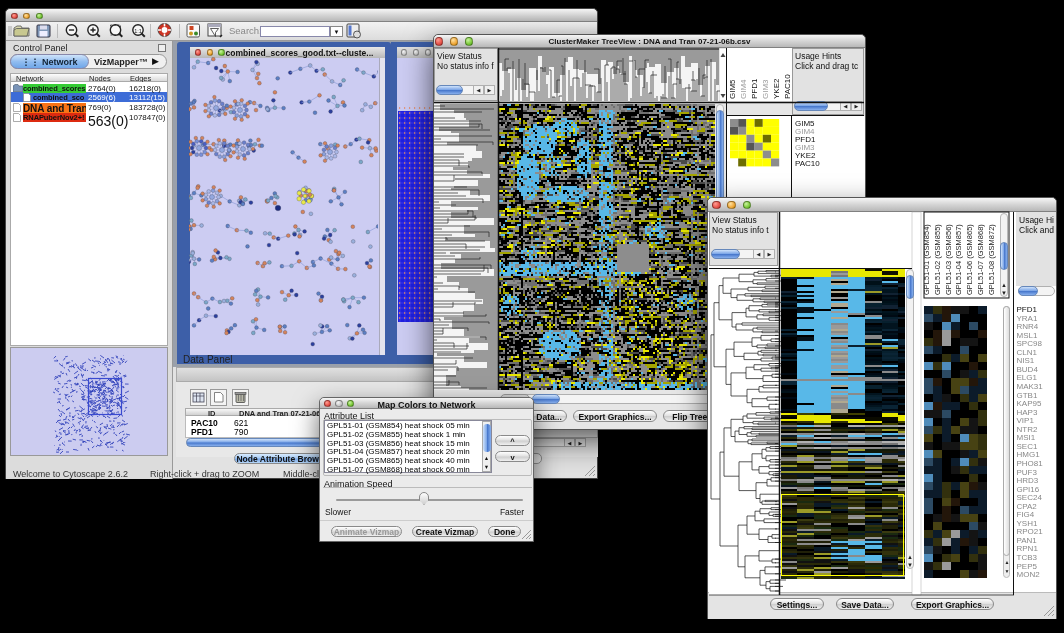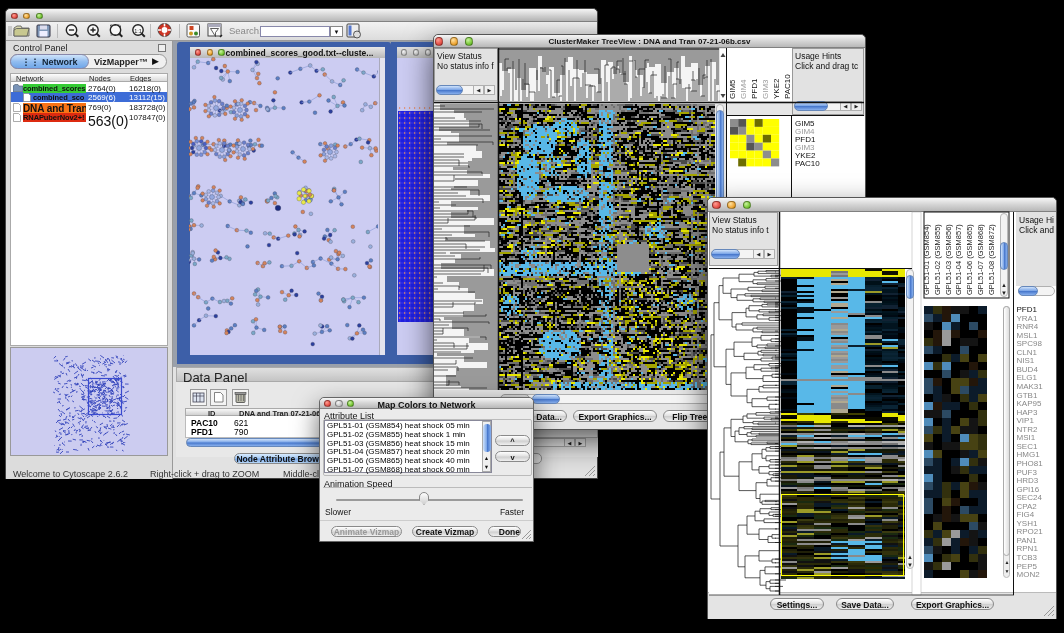--- a/index.html
+++ b/index.html
@@ -110,21 +110,21 @@
     <div class="t" style="left:208px;top:39px;width:171px;text-align:center;font-size:8.5px;font-weight:bold;color:#111">combined_scores_good.txt--cluste...</div>
     <div style="position:absolute;left:184px;top:49px;width:194px;height:297px;background:#ccccf2"></div>
     <div style="position:absolute;left:373px;top:49px;width:6px;height:297px;background:#e4e4ee;border-left:1px solid #aab"></div>
     <div style="position:absolute;left:385px;top:33px;width:50px;height:322px;background:#3d5fa8"></div>
     <div style="position:absolute;left:391px;top:38px;width:44px;height:11px;background:linear-gradient(#e0e0e0,#bcbcbc)"></div>
     <div style="position:absolute;left:394.8px;top:40.3px;width:6.4px;height:6.4px;border-radius:50%;background:radial-gradient(circle at 35% 30%,#f5f5f5,#c9c9c9 60%,#aaa);border:0.5px solid rgba(0,0,0,.35)"></div>
     <div style="position:absolute;left:406.8px;top:40.3px;width:6.4px;height:6.4px;border-radius:50%;background:radial-gradient(circle at 35% 30%,#f5f5f5,#c9c9c9 60%,#aaa);border:0.5px solid rgba(0,0,0,.35)"></div>
     <div style="position:absolute;left:418.8px;top:40.3px;width:6.4px;height:6.4px;border-radius:50%;background:radial-gradient(circle at 35% 30%,#f5f5f5,#c9c9c9 60%,#aaa);border:0.5px solid rgba(0,0,0,.35)"></div>
     <div style="position:absolute;left:391px;top:49px;width:44px;height:297px;background:#ccccf2"></div>
     <div style="position:absolute;left:170px;top:358px;width:422px;height:15px;background:linear-gradient(#e0e0e0,#c4c4c4);border:1px solid #aaa"></div>
-    <div class="t" style="left:177px;top:361px;font-size:13px;color:#222">Data Panel</div>
+    <div class="t" style="left:177px;top:345px;font-size:10px;color:#222">Data Panel</div>
     <div style="position:absolute;left:170px;top:373px;width:422px;height:75px;background:#e8e8e8"></div>
     <div style="position:absolute;left:184px;top:380px;width:17px;height:17px;background:#f4f4f4;border:1px solid #999"></div>
     <div style="position:absolute;left:204px;top:380px;width:17px;height:17px;background:#f4f4f4;border:1px solid #999"></div>
     <div style="position:absolute;left:226px;top:380px;width:17px;height:17px;background:#f4f4f4;border:1px solid #999"></div>
     <svg width="70" height="20" style="position:absolute;left:184px;top:380px" xmlns="http://www.w3.org/2000/svg">
       <g>
         <rect x="3" y="4" width="11" height="9" fill="#dde4f0" stroke="#445" stroke-width="0.8"></rect>
         <path stroke="#445" stroke-width="0.7" d="M3 7h11M6.5 4v9M10 4v9"></path>
       </g>
       <g transform="translate(20,0)">
@@ -1146,16 +1146,16 @@
     <div style="position:absolute;left:175px;top:53px;width:35px;height:11px;border-radius:5.5px;background:linear-gradient(#fff,#e2e2e2 45%,#cfcfcf 55%,#f0f0f0);border:1px solid #8a8a8a;color:#111;font-weight:bold;font-size:7.5px;line-height:11px;text-align:center;white-space:nowrap;overflow:hidden">v</div>
     <div class="t" style="left:4px;top:81px;font-size:9px;color:#111">Animation Speed</div>
     <div style="position:absolute;left:3px;top:89px;width:209px;height:32px;border-top:1px solid #bbb"></div>
     <div style="position:absolute;left:16px;top:100.5px;width:187px;height:2.5px;background:#9a9a9a;border-radius:2px"></div>
     <div style="position:absolute;left:99px;top:94px;width:10px;height:13px;background:linear-gradient(#fdfdfd,#d0d0d0);border:1px solid #888;border-radius:5px 5px 4px 4px;clip-path:polygon(0 0,100% 0,100% 60%,50% 100%,0 60%)"></div>
     <div class="t" style="left:5px;top:109px;font-size:8.5px;color:#111">Slower</div>
     <div class="t" style="right:9px;top:109px;font-size:8.5px;color:#111">Faster</div>
     <div style="position:absolute;left:0;top:122px;width:100%;height:23px;border-top:1px solid #ccc"></div>
     <div style="position:absolute;left:11px;top:128px;width:71px;height:11px;border-radius:5.5px;background:linear-gradient(#fff,#e2e2e2 45%,#cfcfcf 55%,#f0f0f0);border:1px solid #8a8a8a;color:#999;font-weight:bold;font-size:8.5px;line-height:11px;text-align:center;white-space:nowrap;overflow:hidden">Animate Vizmap</div>
     <div style="position:absolute;left:92px;top:128px;width:66px;height:11px;border-radius:5.5px;background:linear-gradient(#fff,#e2e2e2 45%,#cfcfcf 55%,#f0f0f0);border:1px solid #8a8a8a;color:#111;font-weight:bold;font-size:8.5px;line-height:11px;text-align:center;white-space:nowrap;overflow:hidden">Create Vizmap</div>
-    <div style="position:absolute;left:168px;top:128px;width:33px;height:11px;border-radius:5.5px;background:linear-gradient(#fff,#e2e2e2 45%,#cfcfcf 55%,#f0f0f0);border:1px solid #8a8a8a;color:#111;font-weight:bold;font-size:8.5px;line-height:11px;text-align:right;white-space:nowrap;overflow:hidden">Done</div>
+    <div style="position:absolute;left:168px;top:128px;width:33px;height:11px;border-radius:5.5px;background:linear-gradient(#fff,#e2e2e2 45%,#cfcfcf 55%,#f0f0f0);border:1px solid #8a8a8a;color:#111;font-weight:bold;font-size:8.5px;line-height:11px;text-align:center;white-space:nowrap;overflow:hidden">Done</div>
     <svg width="11" height="11" style="position:absolute;right:1px;bottom:1px">
       <path stroke="#999" d="M10 1L1 10M10 5L5 10M10 8L8 10"></path>
     </svg>
   </div>
 </body></html>

